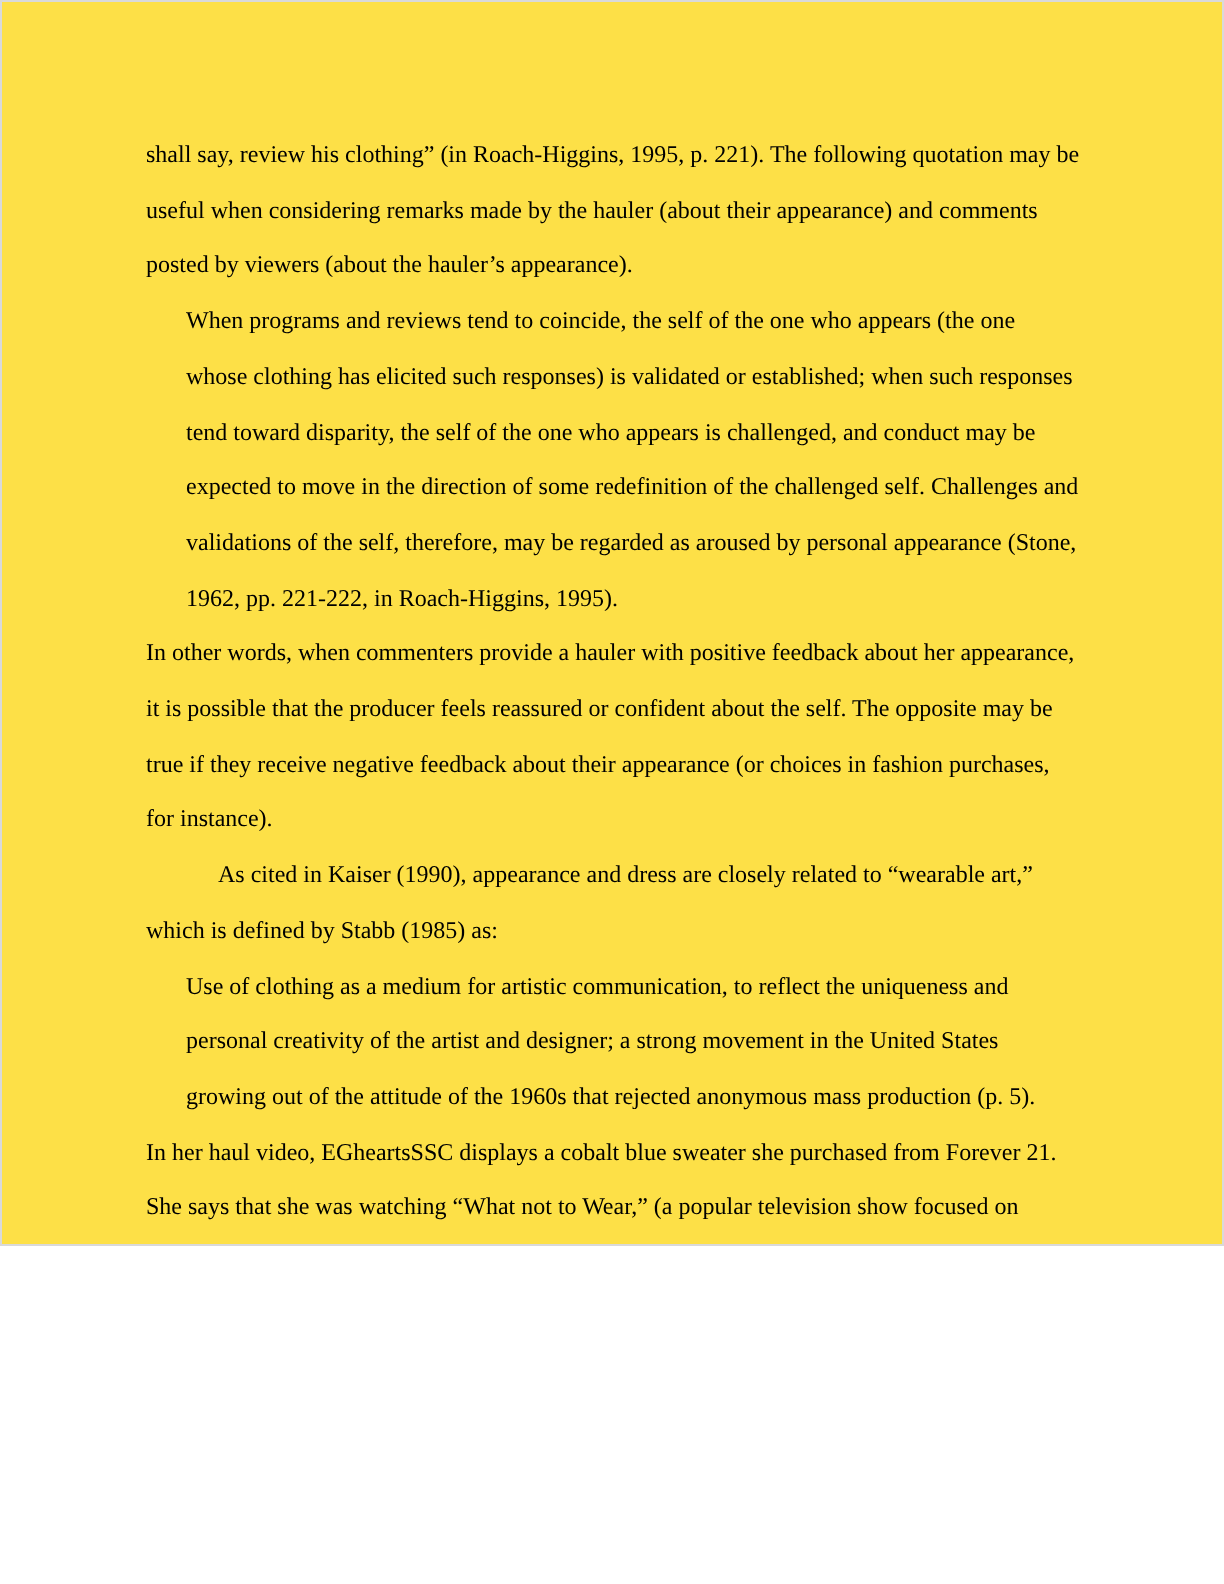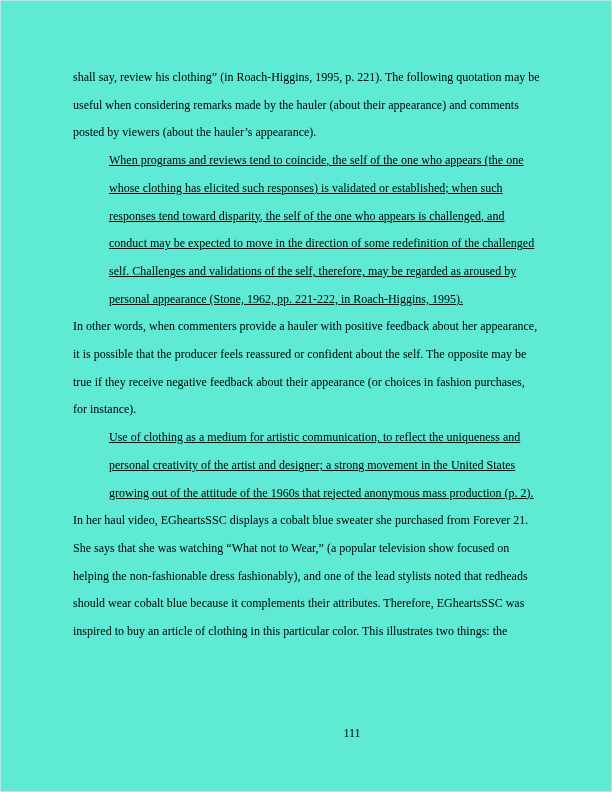--- a/index.html
+++ b/index.html
@@ -3,22 +3,22 @@
 <meta charset="utf-8">
 <style>
   html, body {
     margin: 0;
     padding: 0;
     background: #ffffff;
   }
   .page {
     position: relative;
     width: 612px;
-    height: 792px;
-    background: #5eead4;
+    height: 623px;
+    background: #fde047;
     box-sizing: border-box;
     border: 1px solid #d9d9d9;
     font-family: "Liberation Serif", "DejaVu Serif", serif;
     font-size: 12px;
     color: #000000;
     overflow: hidden;
   }
   .body-text {
     position: absolute;
     left: 72px;
@@ -28,39 +28,39 @@
     text-align: left;
   }
   .para {
     margin: 0;
     padding: 0;
   }
   .para.first-line-indent {
     text-indent: 36px;
   }
   .block-quote {
-    margin: 0 0 0 36px;
+    margin: 0 0 0 20px;
     padding: 0;
-    text-decoration: underline;
   }
   .page-footer {
     position: absolute;
     top: 725px;
     left: 0;
     width: 612px;
     text-align: center;
     line-height: 14px;
     padding-left: 45px;
   }
 </style>
 </head>
 <body>
 
 <div class="page">
   <div class="body-text">
     <p class="para">shall say, review his clothing” (in Roach-Higgins, 1995, p. 221). The following quotation may be useful when considering remarks made by the hauler (about their appearance) and comments posted by viewers (about the hauler’s appearance).</p>
     <blockquote class="block-quote">When programs and reviews tend to coincide, the self of the one who appears (the one whose clothing has elicited such responses) is validated or established; when such responses tend toward disparity, the self of the one who appears is challenged, and conduct may be expected to move in the direction of some redefinition of the challenged self. Challenges and validations of the self, therefore, may be regarded as aroused by personal appearance (Stone, 1962, pp. 221-222, in Roach-Higgins, 1995).</blockquote>
     <p class="para">In other words, when commenters provide a hauler with positive feedback about her appearance, it is possible that the producer feels reassured or confident about the self. The opposite may be true if they receive negative feedback about their appearance (or choices in fashion purchases, for instance).</p>
-    <blockquote class="block-quote">Use of clothing as a medium for artistic communication, to reflect the uniqueness and personal creativity of the artist and designer; a strong movement in the United States growing out of the attitude of the 1960s that rejected anonymous mass production (p. 2).</blockquote>
+    <p class="para first-line-indent">As cited in Kaiser (1990), appearance and dress are closely related to “wearable art,” which is defined by Stabb (1985) as:</p>
+    <blockquote class="block-quote">Use of clothing as a medium for artistic communication, to reflect the uniqueness and personal creativity of the artist and designer; a strong movement in the United States growing out of the attitude of the 1960s that rejected anonymous mass production (p. 5).</blockquote>
     <p class="para">In her haul video, EGheartsSSC displays a cobalt blue sweater she purchased from Forever 21. She says that she was watching “What not to Wear,” (a popular television show focused on helping the non-fashionable dress fashionably), and one of the lead stylists noted that redheads should wear cobalt blue because it complements their attributes. Therefore, EGheartsSSC was inspired to buy an article of clothing in this particular color. This illustrates two things: the</p>
   </div>
   <div class="page-footer">111</div>
 </div>
 
 </body></html>

